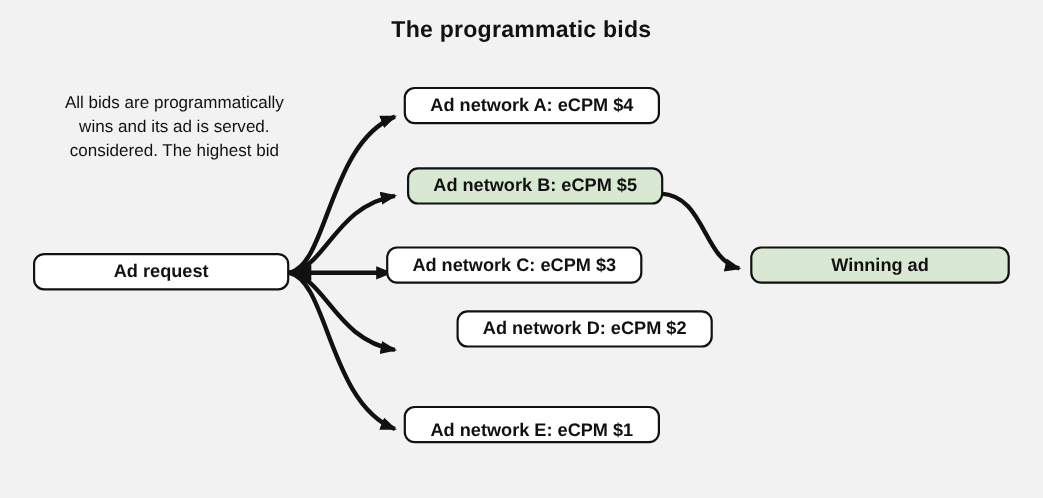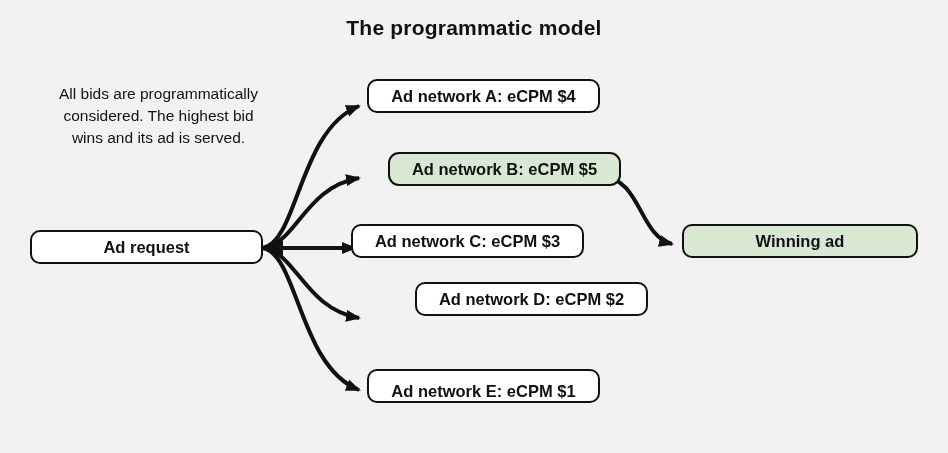--- a/index.html
+++ b/index.html
@@ -36,43 +36,43 @@
     background:var(--box-bg);
     border:2px solid var(--line);
     border-radius:10px;
     display:flex;align-items:center;justify-content:center;
     font-size:16.5px;font-weight:700;
     white-space:nowrap;
   }
   .box.highlight{background:var(--highlight);}
   .box.request{left:30px;top:230px;}
   .box.net-0{left:367px;top:79px;}
-  .box.net-1{left:388px;top:152px;border-radius:11px;}
+  .box.net-1{left:370px;top:152px;}
   .box.net-2{left:351px;top:224px;}
   .box.net-3{left:367px;top:282px;margin-left:48px;}
   .box.net-4{left:367px;top:369px;align-items:flex-end;}
   .box.winner{left:682px;top:224px;width:236px;text-align:right;}
   svg.arrows{
     position:absolute;left:0;top:0;
     pointer-events:none;
     color:var(--line);
   }
   svg.arrows path.flow{fill:none;stroke:currentColor;stroke-width:4;}
 </style>
 </head>
 <body>
 
 <div class="canvas">
 
-  <div class="title">The programmatic model</div>
+  <div class="title">The programmatic bids</div>
 
   <div class="note">
     <div>All bids are programmatically</div>
+    <div>wins and its ad is served.</div>
     <div>considered. The highest bid</div>
-    <div>wins and its ad is served.</div>
   </div>
 
   <svg class="arrows" width="948" height="453" viewBox="0 0 948 453">
     <defs>
       <marker id="ah" markerUnits="userSpaceOnUse" markerWidth="17" markerHeight="14" refX="13" refY="6" orient="auto">
         <path d="M0,0 L15,6 L0,12 Z" fill="currentColor"></path>
       </marker>
     </defs>
     <path class="flow" d="M263,248 C298,241 299,130 359,106" marker-end="url(#ah)"></path>
     <path class="flow" d="M263,248 C296,244 305,187 359,178" marker-end="url(#ah)"></path>

